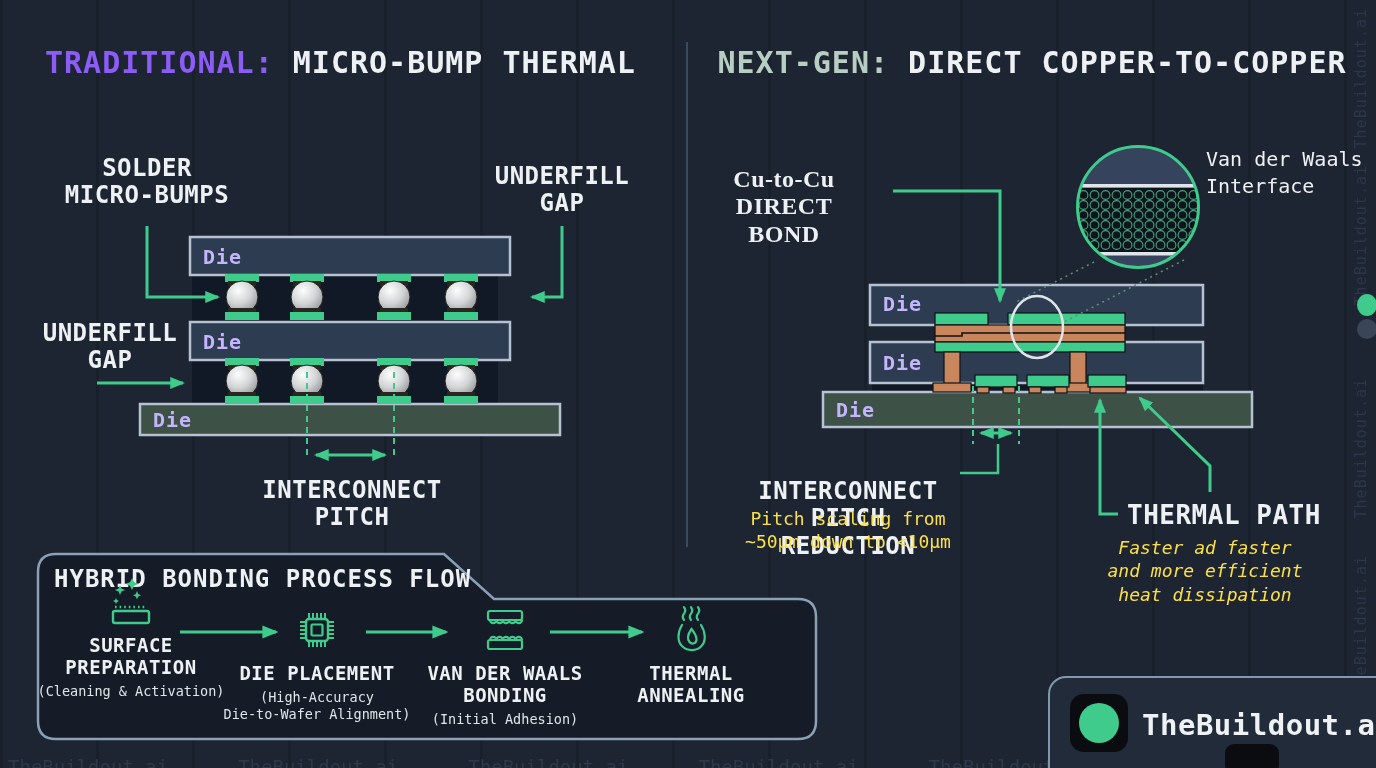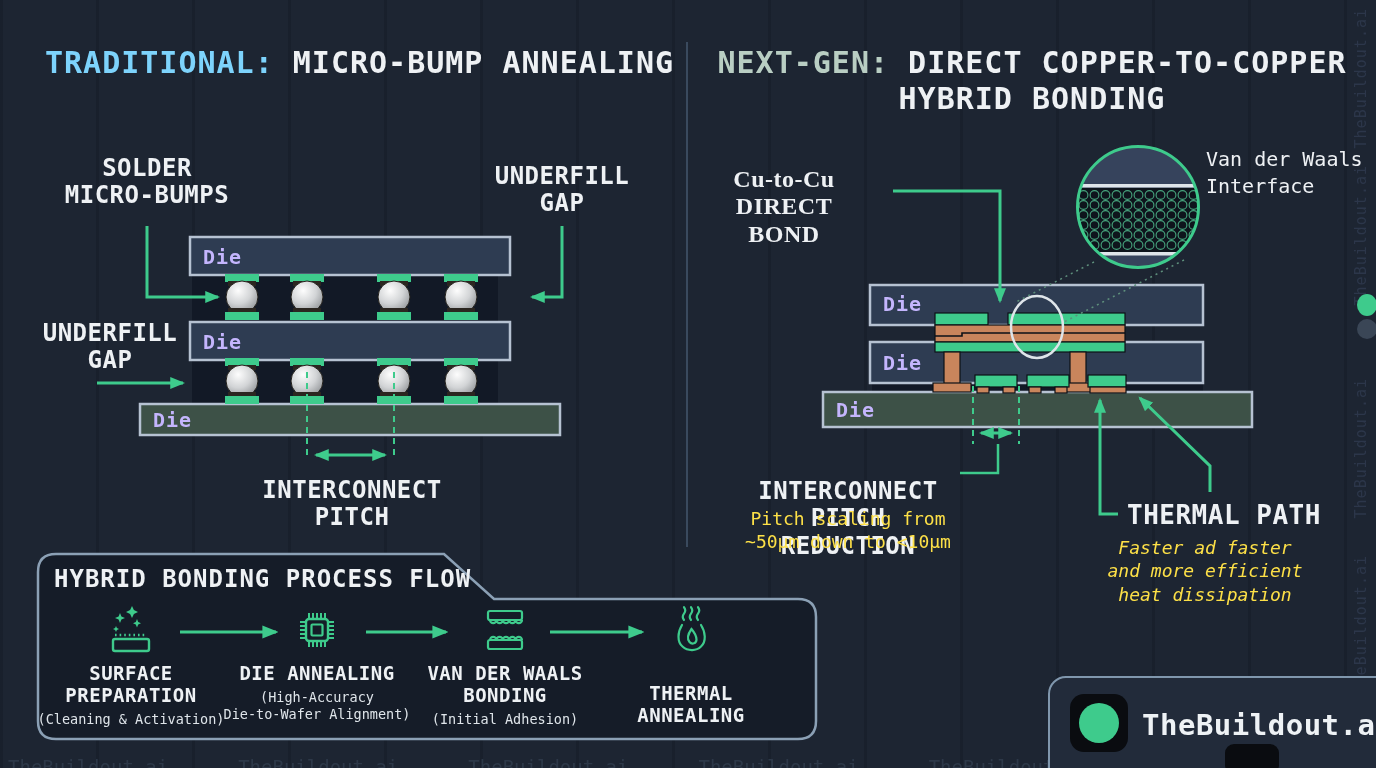--- a/index.html
+++ b/index.html
@@ -11,21 +11,21 @@
       repeating-linear-gradient(90deg, rgba(8,12,20,0.20) 0 3px, rgba(0,0,0,0) 3px 96px),
       #1d2532;
     color:#eef1f4;
   }
   .abs{ position:absolute; }
   .pre{ white-space:pre-line; }
   .lbl{ font-weight:bold; color:#eef1f4; line-height:1.14; letter-spacing:0.5px; }
   .ctr{ text-align:center; }
   .die-lbl{ font-size:20px; font-weight:700; color:#c4b5fd; letter-spacing:1px; }
   .title{ font-size:30px; font-weight:bold; letter-spacing:1px; white-space:nowrap; }
-  .title .pfx-gray{ color:#7dd3fc; }
+  .title .pfx-gray{ color:#8b5cf6; }
   .title .pfx-green{ color:#b9cec3; }
   .sub{ font-weight:500; color:#fde047; line-height:1.3; }
   svg{ display:block; }
   #scene{ left:0; top:0; z-index:1; }
   .txt-layer{ z-index:2; }
   
   .step{ display:flex; flex-direction:column; align-items:center; text-align:center; z-index:3; }
   .step-title{ font-size:19px; font-weight:bold; line-height:1.15; margin-top:7px; letter-spacing:0.5px;}
   .step-sub{ font-size:13.5px; font-weight:500; color:#dfe5ea; line-height:1.25; margin-top:4px; }
   
@@ -152,25 +152,24 @@
     <polyline points="1210,492 1210,466 1140,398" fill="none" stroke="#3ecb8c" stroke-width="3" marker-end="url(#ah)"></polyline>
   </g>
 
   <ellipse cx="1367" cy="305" rx="10" ry="11" fill="#3ecb8c"></ellipse>
   <ellipse cx="1367" cy="329" rx="10" ry="10" fill="#3a4656"></ellipse>
 
   <path d="M56,554 H444 L494,599 H798 Q816,599 816,617 V721 Q816,739 798,739 H56 Q38,739 38,721 V572 Q38,554 56,554 Z" fill="#151c28" stroke="#8ba0b5" stroke-width="2.5"></path>
 </svg>
 
 <div class="abs txt-layer title" style="left:45px; top:45px;">
-  <span class="pfx-gray">TRADITIONAL: </span><span>MICRO-BUMP ANNEALING</span>
+  <span class="pfx-gray">TRADITIONAL: </span><span>MICRO-BUMP THERMAL</span>
 </div>
 <div class="abs txt-layer title ctr" style="left:700px; top:45px; width:664px; line-height:1.2;">
   <div><span class="pfx-green">NEXT-GEN: </span><span>DIRECT COPPER-TO-COPPER</span></div>
-  <div>HYBRID BONDING</div>
 </div>
 
 <div class="abs txt-layer lbl ctr pre" style="left:57px; top:155px; width:180px; font-size:24px;">SOLDER
 MICRO-BUMPS</div>
 <div class="abs txt-layer lbl ctr pre" style="left:487px; top:163px; width:150px; font-size:24px;">UNDERFILL
 GAP</div>
 <div class="abs txt-layer lbl ctr pre" style="left:35px; top:320px; width:150px; font-size:24px;">UNDERFILL
 GAP</div>
 <div class="abs txt-layer die-lbl" style="left:203px; top:245px;">Die</div>
 <div class="abs txt-layer die-lbl" style="left:203px; top:330px;">Die</div>
@@ -188,21 +187,21 @@
 PITCH REDUCTION</div>
 <div class="abs txt-layer sub ctr pre" style="left:742px; top:507px; width:212px; font-size:18px;">Pitch scaling from
 ~50μm down to &lt;10μm</div>
 <div class="abs txt-layer lbl" style="left:1127px; top:501px; font-size:26px;">THERMAL PATH</div>
 <div class="abs txt-layer sub ctr pre" style="left:1106px; top:536px; width:198px; font-size:18px;font-style:italic;">Faster ad faster
 and more efficient
 heat dissipation</div>
 
 <div class="abs txt-layer lbl" style="left:54px; top:566px; font-size:24px; letter-spacing:1px;">HYBRID BONDING PROCESS FLOW</div>
 
-<div class="abs step" style="left:28px; top:604px; width:206px;">
+<div class="abs step" style="left:28px; top:576px; width:206px;">
   <svg width="52" height="52" viewBox="0 0 52 52">
     <g fill="#3ecb8c">
       <path d="M15,9 L16.4,12.6 L20,14 L16.4,15.4 L15,19 L13.6,15.4 L10,14 L13.6,12.6 Z"></path>
       <path d="M27,2 L28.9,6.1 L33,8 L28.9,9.9 L27,14 L25.1,9.9 L21,8 L25.1,6.1 Z"></path>
       <path d="M32,15 L33.2,18 L36,19.2 L33.2,20.4 L32,23.4 L30.8,20.4 L28,19.2 L30.8,18 Z"></path>
       <path d="M11,22 L11.9,24.1 L14,25 L11.9,25.9 L11,28 L10.1,25.9 L8,25 L10.1,24.1 Z"></path>
     </g>
     <line x1="10" y1="31" x2="42" y2="31" stroke="#3ecb8c" stroke-width="2.4" stroke-dasharray="1.6 3"></line>
     <rect x="8" y="35" width="36" height="12" rx="2" fill="none" stroke="#3ecb8c" stroke-width="2.4"></rect>
   </svg>
@@ -213,40 +212,40 @@
 
 <div class="abs step" style="left:222px; top:604px; width:190px;">
   <svg width="52" height="52" viewBox="0 0 52 52">
     <rect x="15" y="15" width="22" height="22" rx="3" fill="none" stroke="#3ecb8c" stroke-width="2.4"></rect>
     <rect x="20.5" y="20.5" width="11" height="11" rx="1" fill="none" stroke="#3ecb8c" stroke-width="2.2"></rect>
     <path stroke="#3ecb8c" stroke-width="2" d="M18,9 V15 M22,9 V15 M26,9 V15 M30,9 V15 M34,9 V15
       M18,37 V43 M22,37 V43 M26,37 V43 M30,37 V43 M34,37 V43
       M9,18 H15 M9,22 H15 M9,26 H15 M9,30 H15 M9,34 H15
       M37,18 H43 M37,22 H43 M37,26 H43 M37,30 H43 M37,34 H43"></path>
   </svg>
-  <div class="step-title pre">DIE ANNEALING</div>
+  <div class="step-title pre">DIE PLACEMENT</div>
   <div class="step-sub pre">(High-Accuracy
 Die-to-Wafer Alignment)</div>
 </div>
 
 <div class="abs step" style="left:420px; top:604px; width:170px;">
   <svg width="52" height="52" viewBox="0 0 52 52">
     <g fill="none" stroke="#3ecb8c" stroke-width="2.2">
       <rect x="9" y="7" width="34" height="9" rx="2"></rect>
       <path d="M11,16 a3.2,3.2 0 0 0 6.4,0 M17.4,16 a3.2,3.2 0 0 0 6.4,0 M23.8,16 a3.2,3.2 0 0 0 6.4,0 M30.2,16 a3.2,3.2 0 0 0 6.4,0 M36.6,16 a3.2,3.2 0 0 0 6.4,0"></path>
       <rect x="9" y="36" width="34" height="9" rx="2"></rect>
       <path d="M11,36 a3.2,3.2 0 0 1 6.4,0 M17.4,36 a3.2,3.2 0 0 1 6.4,0 M23.8,36 a3.2,3.2 0 0 1 6.4,0 M30.2,36 a3.2,3.2 0 0 1 6.4,0 M36.6,36 a3.2,3.2 0 0 1 6.4,0"></path>
     </g>
   </svg>
   <div class="step-title pre">VAN DER WAALS
 BONDING</div>
   <div class="step-sub pre">(Initial Adhesion)</div>
 </div>
 
-<div class="abs step" style="left:600px; top:604px; width:182px;gap:20px;">
+<div class="abs step" style="left:600px; top:604px; width:182px;">
   <svg width="52" height="52" viewBox="0 0 52 52">
     <g fill="none" stroke="#3ecb8c" stroke-width="2.2" stroke-linecap="round">
       <path d="M19,16 q-2.5,-3.2 0,-6.4 q2.5,-3.2 0,-6.4"></path>
       <path d="M26,16 q-2.5,-3.2 0,-6.4 q2.5,-3.2 0,-6.4"></path>
       <path d="M33,16 q-2.5,-3.2 0,-6.4 q2.5,-3.2 0,-6.4"></path>
       <path d="M17,21 C12.5,28 12,38 17.5,42.5 C23,47.5 31.5,47 36,42.5 C41.5,37.5 40.5,28 36,21"></path>
       <path d="M26.5,25 C23,30 21.5,34.5 24.5,38 C27,40.8 31.5,39.5 31.5,35.5 C31.5,32 29,28 26.5,25 Z"></path>
     </g>
   </svg>
   <div class="step-title pre">THERMAL ANNEALING</div>

